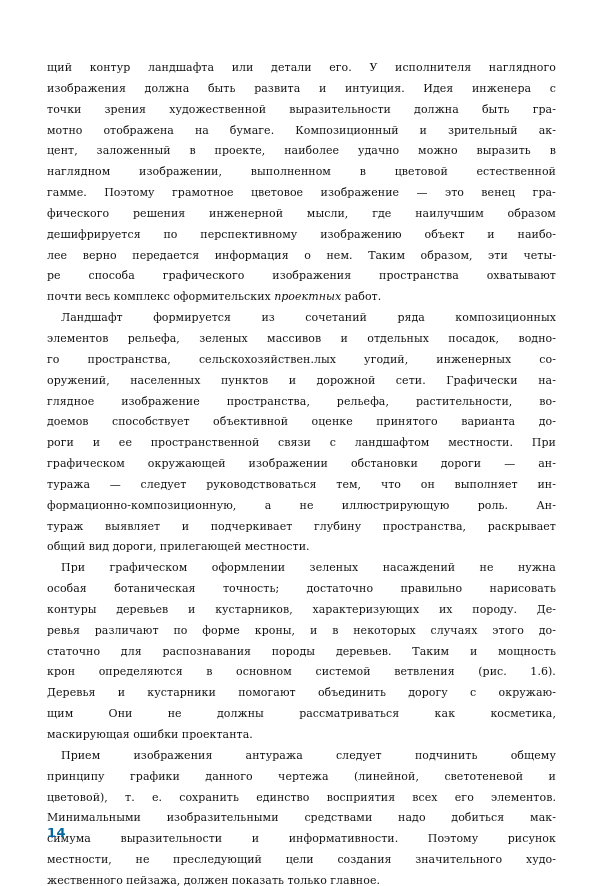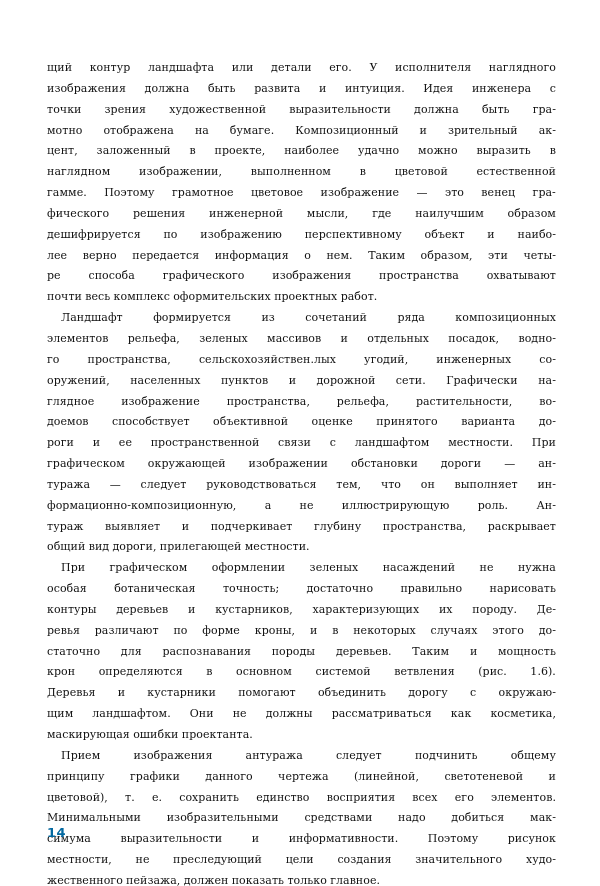--- a/index.html
+++ b/index.html
@@ -156,22 +156,22 @@
           <span>решения</span>
           <span>инженерной</span>
           <span>мысли,</span>
           <span>где</span>
           <span>наилучшим</span>
           <span>образом</span>
         </div>
         <div class="line">
           <span>дешифрируется</span>
           <span>по</span>
+          <span>перспективному</span>
           <span>изображению</span>
-          <span>перспективному</span>
           <span>объект</span>
           <span>и</span>
           <span>наибо-</span>
         </div>
         <div class="line">
           <span>лее</span>
           <span>верно</span>
           <span>передается</span>
           <span>информация</span>
           <span>о</span>
@@ -187,21 +187,21 @@
           <span>графического</span>
           <span>изображения</span>
           <span>пространства</span>
           <span>охватывают</span>
         </div>
         <div class="line last">
           <span>почти</span>
           <span style="margin-left: 0.3em;">весь</span>
           <span style="margin-left: 0.3em;">комплекс</span>
           <span style="margin-left: 0.3em;">оформительских</span>
-          <span style="margin-left: 0.3em;">проектных</span>
+          <span style="margin-left: 0.3em; font-style: italic;">проектных</span>
           <span style="margin-left: 0.3em;">работ.</span>
         </div>
       </div>
       <div class="para">
         <div class="line indent">
           <span>Ландшафт</span>
           <span>формируется</span>
           <span>из</span>
           <span>сочетаний</span>
           <span>ряда</span>
@@ -374,21 +374,20 @@
           <span>и</span>
           <span>кустарники</span>
           <span>помогают</span>
           <span>объединить</span>
           <span>дорогу</span>
           <span>с</span>
           <span>окружаю-</span>
         </div>
         <div class="line">
           <span>щим</span>
-          <span>ландшафтом.</span>
           <span>Они</span>
           <span>не</span>
           <span>должны</span>
           <span>рассматриваться</span>
           <span>как</span>
           <span>косметика,</span>
         </div>
         <div class="line last">
           <span>маскирующая</span>
           <span style="margin-left: 0.3em;">ошибки</span>

